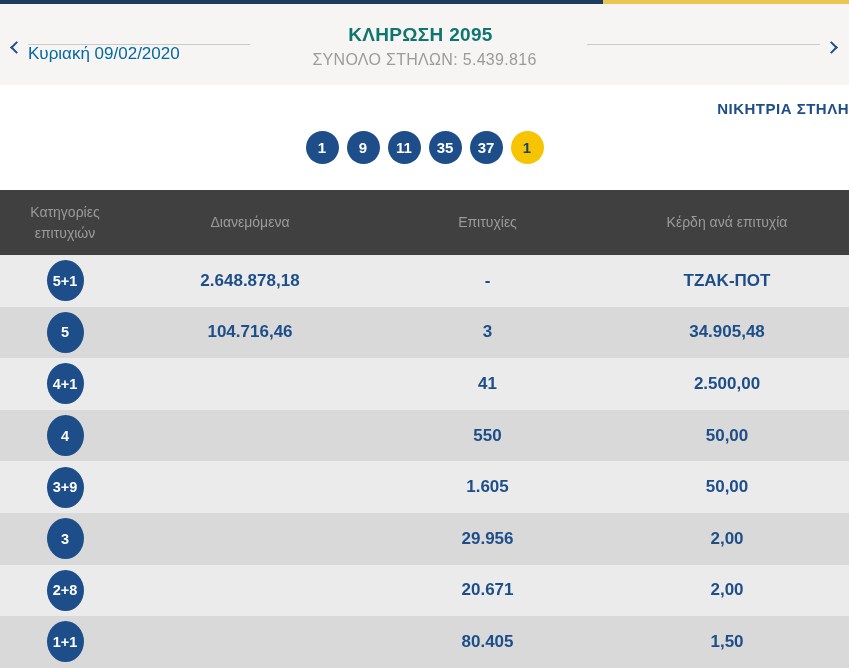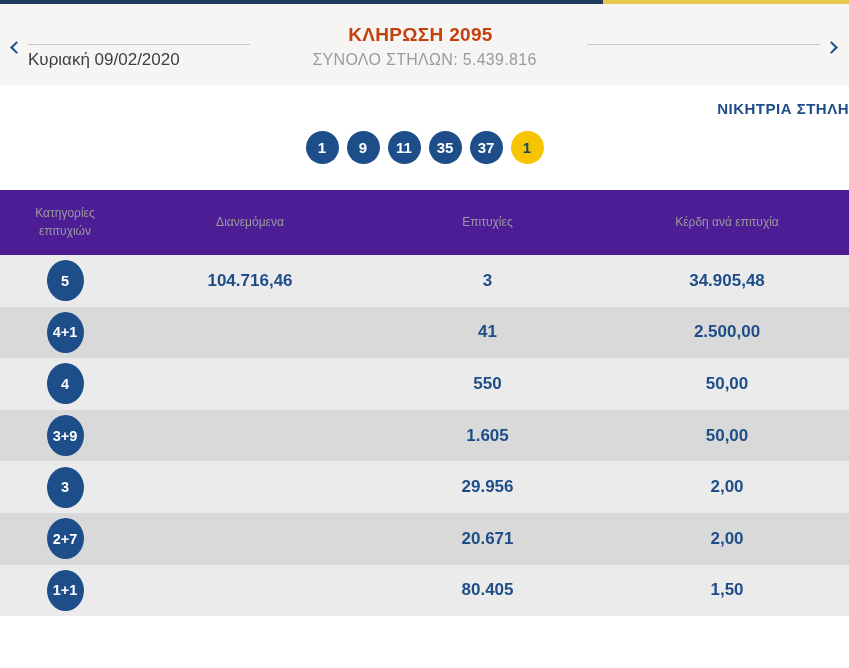--- a/index.html
+++ b/index.html
@@ -44,31 +44,31 @@
   .hline {
     position: absolute;
     top: 40px;
     height: 1px;
     background: #c9c9c9;
   }
   .hline.left  { left: 28px;  width: 222px; }
   .hline.right { left: 587px; width: 233px; }
   .draw-date {
     position: absolute;
-    left: 28px; top: 46px;
+    left: 28px; top: 40px;
     font-size: 17px;
-    color: #404040;
+    color: #0369a1;
   }
   .draw-title {
     position: absolute;
     left: 0; right: 8px; top: 20px;
     text-align: center;
     font-size: 19px;
     font-weight: bold;
-    color: #c2410c;
+    color: #0f766e;
     letter-spacing: 0.3px;
   }
   .draw-subtitle {
     position: absolute;
     left: 0; right: 0; top: 47px;
     text-align: center;
     font-size: 16px;
     color: #9b9b9b;
     letter-spacing: 0.3px;
   }
@@ -106,23 +106,23 @@
 
   
   .results-table { width: 100%; }
   .t-row {
     display: grid;
     grid-template-columns: 130px 240px 235px 1fr;
     align-items: center;
   }
   .t-head {
     height: 65px;
-    background: #4c1d95;
+    background: #404040;
     color: #9b9b9b;
-    font-size: 12px;
+    font-size: 14px;
   }
   .t-head .cell { text-align: center; line-height: 1.45; padding: 0 10px; }
   .t-body .t-row { height: 51.6px; }
   .t-body .t-row:nth-child(odd)  { background: #ebebeb; }
   .t-body .t-row:nth-child(even) { background: #d9d9d9; }
   .cell { text-align: center; }
   .cell.num {
     font-weight: bold;
     color: #1d4e89;
     font-size: 17px;
@@ -178,20 +178,28 @@
   <div class="t-row t-head">
     <div class="cell">Κατηγορίες επιτυχιών</div>
     <div class="cell">Διανεμόμενα</div>
     <div class="cell">Επιτυχίες</div>
     <div class="cell">Κέρδη ανά επιτυχία</div>
   </div>
 
   <div class="t-body">
     <div class="t-row">
       <div class="badge-wrap">
+          <span class="cat-badge">5+1</span>
+        </div>
+      <div class="cell num">2.648.878,18</div>
+      <div class="cell num">-</div>
+      <div class="cell num">ΤΖΑΚ-ΠΟΤ</div>
+    </div>
+    <div class="t-row">
+      <div class="badge-wrap">
           <span class="cat-badge">5</span>
         </div>
       <div class="cell num">104.716,46</div>
       <div class="cell num">3</div>
       <div class="cell num">34.905,48</div>
     </div>
     <div class="t-row">
       <div class="badge-wrap">
           <span class="cat-badge">4+1</span>
         </div>
@@ -218,21 +226,21 @@
     <div class="t-row">
       <div class="badge-wrap">
           <span class="cat-badge">3</span>
         </div>
       <div class="cell num"></div>
       <div class="cell num">29.956</div>
       <div class="cell num">2,00</div>
     </div>
     <div class="t-row">
       <div class="badge-wrap">
-          <span class="cat-badge">2+7</span>
+          <span class="cat-badge">2+8</span>
         </div>
       <div class="cell num"></div>
       <div class="cell num">20.671</div>
       <div class="cell num">2,00</div>
     </div>
     <div class="t-row">
       <div class="badge-wrap">
           <span class="cat-badge">1+1</span>
         </div>
       <div class="cell num"></div>

